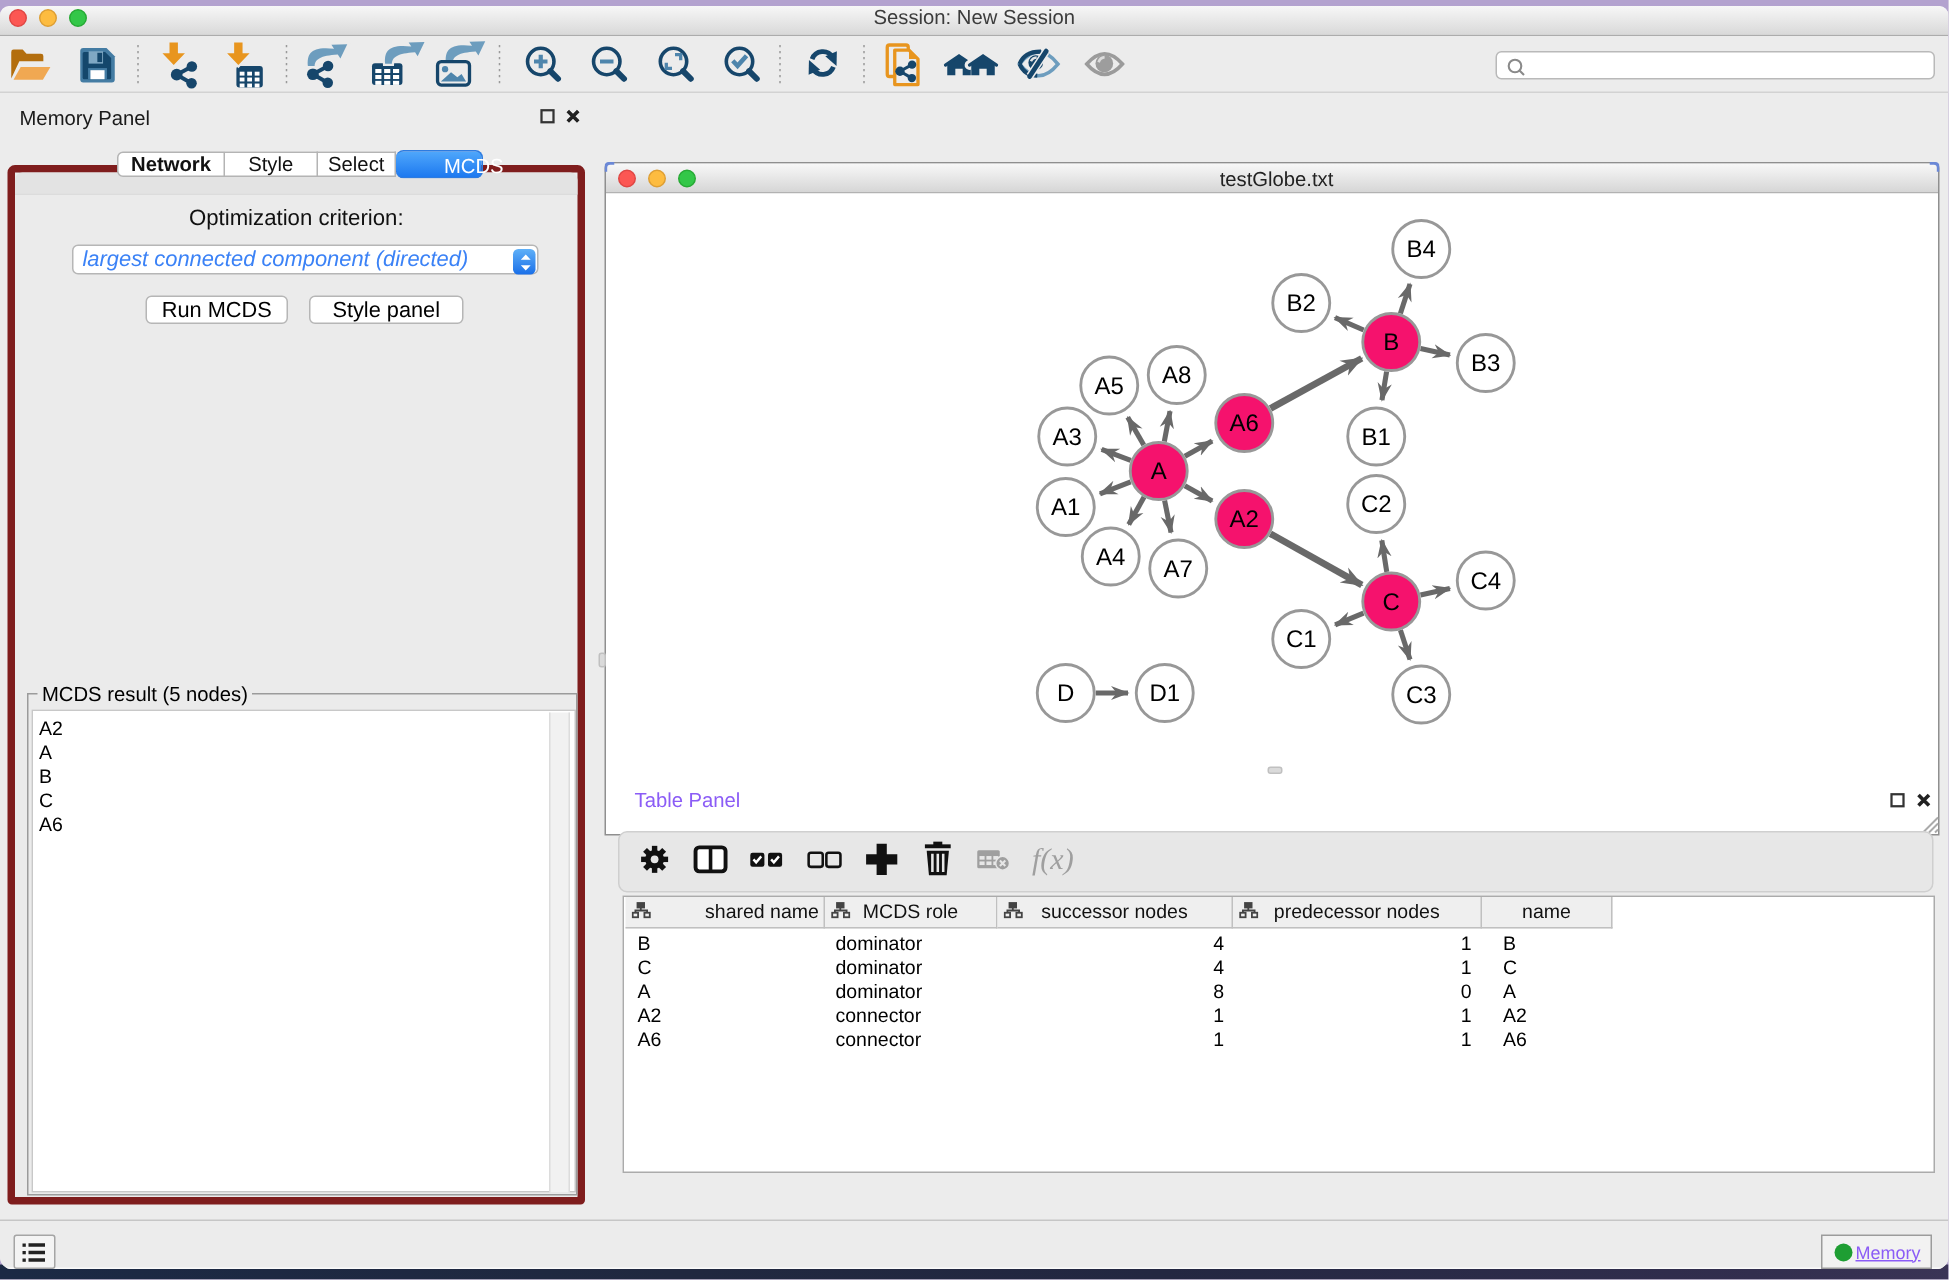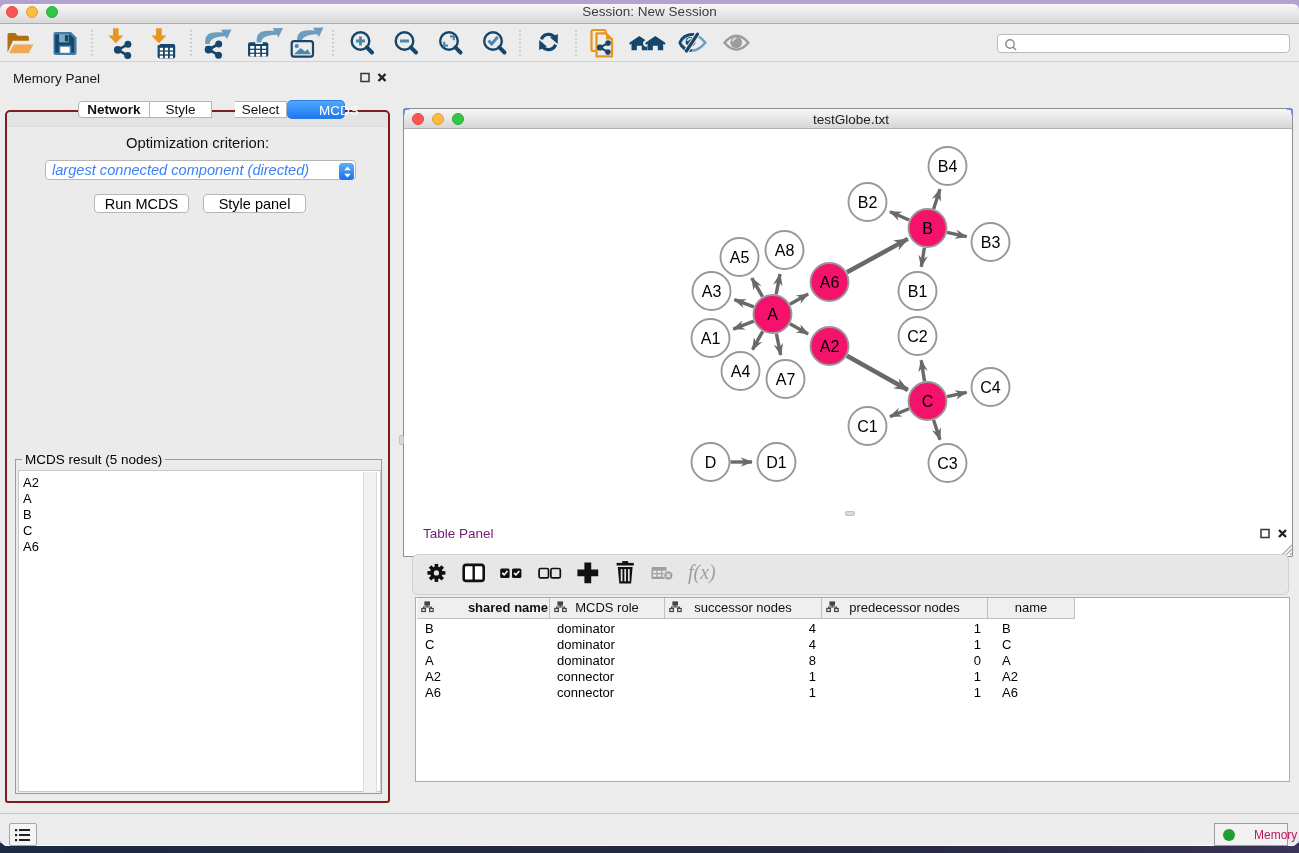--- a/index.html
+++ b/index.html
@@ -7,21 +7,21 @@
 body { font-family:"Liberation Sans", sans-serif; background:#B3A2CF; position:relative; }
 #mainwin { position:absolute; left:0; top:4px; width:1299px; height:842px; background:#ECECEC; border-radius:6px 6px 8px 8px; overflow:hidden; z-index:2; }
 #titlebar { position:absolute; left:0; top:0; width:1299px; height:20px; background:linear-gradient(#f7f7f7,#d9d9d9); border-bottom:1px solid #acacac; border-radius:6px 6px 0 0; }
 .tl { position:absolute; top:2px; width:12px; height:12px; border-radius:50%; }
 #title-text { position:absolute; top:-0.5px; width:100%; text-align:center; font-size:13.5px; color:#3c3c3c; }
 #toolbar { position:absolute; left:0; top:21px; width:1299px; height:37px; background:#ECECEC; border-bottom:1px solid #d2d2d2; }
 #searchbox { position:absolute; left:997px; top:8.5px; width:293px; height:19px; background:#fff; border:1px solid #b9b9b9; border-radius:4px; }
 
 #cpanel-head { position:absolute; left:0; top:60px; width:391px; height:30px; }
 #cpanel-title { position:absolute; left:13px; top:7px; font-size:13.5px; color:#1a1a1a; }
-#cp-content { position:absolute; left:5px; top:106px; width:385px; height:693px; background:#EBEBEB; border:2px solid #7f1d1d; border-radius:5px 5px 3px 3px; }
+#cp-content { position:absolute; left:5px; top:106px; width:385px; height:693px; background:#EBEBEB; border:5px solid #7f1d1d; border-radius:5px 5px 3px 3px; }
 .tabrow { position:absolute; display:flex; align-items:flex-start; z-index:4; }
 .tab { height:17px; background:#fff; border:1px solid #b4b4b4; border-left:none; font-size:13.5px; color:#111; text-align:center; line-height:16px; }
 .tab.first { border-left:1px solid #b4b4b4; border-radius:4px 0 0 4px; }
 .tab.last { border-radius:0 4px 4px 0;padding-left:32px; }
 .tab.sel { background:linear-gradient(#4FA7FB,#1D79F0); color:#fff; border-color:#2d7be0; height:19px; margin-top:-1px; line-height:19px; border-radius:5px; position:relative; z-index:3; }
 
 #netwin { position:absolute; left:403px; top:60px; width:890px; height:449px; background:#fff; border:1px solid #8f8f8f; border-radius:4px 4px 0 0;margin-top:44px; }
 #nettitle { position:absolute; left:0; top:0; width:100%; height:20px; background:linear-gradient(#f8f8f8,#d6d6d6); border-bottom:1px solid #b2b2b2; border-radius:4px 4px 0 0; }
 #netcanvas { position:absolute; left:0; top:21px; width:888px; height:426px; background:#fff; overflow:hidden; }
 
@@ -171,21 +171,21 @@
   <div id="cpanel-head">
     <div id="cpanel-title">Memory Panel</div>
     <svg width="391" height="30" viewBox="0 0 391 30" style="position:absolute;left:0;top:0">
         <rect x="361" y="9.5" width="8" height="8" fill="none" stroke="#333" stroke-width="1.5"></rect>
         <path d="M378.5 10 l7 7 m0 -7 l-7 7" stroke="#222" stroke-width="2.4"></path>
       </svg>
   </div>
   <div class="tabrow" style="left:78px; top:96.5px;">
     <div class="tab first" style="width:72px;font-weight:bold;">Network</div>
       <div class="tab" style="width:62px;">Style</div>
-      <div class="tab" style="width:52px;margin-left:23px;">Select</div>
+      <div class="tab" style="width:52px;">Select</div>
       <div class="tab sel last" style="width:58px;">MCDS</div>
   </div>
   <div id="cp-content">
       <div style="position:absolute;left:0;top:0;width:100%;height:15px;background:#E3E3E3;border-bottom:1px solid #dcdcdc;border-radius:5px 5px 0 0;"></div>
     <div style="position:absolute;left:0;top:23px;width:100%;text-align:center;font-size:14.8px;color:#111;">Optimization criterion:</div>
     <div style="position:absolute;left:38px;top:48px;width:311px;height:20px;background:#fff;border:1px solid #b6b6b6;border-radius:4px;">
       <div style="position:absolute;left:6px;top:0.5px;font-size:14.6px;color:#3b82f6;font-style:italic;">largest connected component (directed)</div>
       <div style="position:absolute;right:1.5px;top:1.5px;width:15px;height:17px;background:linear-gradient(#5fb0f8,#1a6fe8);border-radius:3.5px;">
         <svg width="17" height="18" viewBox="0 0 17 18">
             <path d="M5.2 7.2 L8.5 3.6 L11.8 7.2 Z M5.2 10.8 L8.5 14.4 L11.8 10.8 Z" fill="#fff"></path>
@@ -294,21 +294,21 @@
     <svg width="890" height="448" viewBox="0 0 890 448" style="position:absolute;left:0;top:0;pointer-events:none">
         <g stroke="#aaa" stroke-width="1.3">
           <line x1="888" y1="436" x2="878" y2="446"></line>
           <line x1="888" y1="440" x2="882" y2="446"></line>
           <line x1="888" y1="444" x2="886" y2="446"></line>
         </g>
       </svg>
   </div>
 
   <div id="tpanel-head">
-    <div style="position:absolute;left:20px;top:3.5px;font-size:13.5px;color:#701a75;">Table Panel</div>
+    <div style="position:absolute;left:20px;top:3.5px;font-size:13.5px;color:#8b5cf6;">Table Panel</div>
     <svg width="896" height="30" viewBox="0 0 896 30" style="position:absolute;left:0;top:0">
         <rect x="858" y="7.5" width="8" height="8" fill="none" stroke="#333" stroke-width="1.5"></rect>
         <path d="M876 8 l7 7 m0 -7 l-7 7" stroke="#222" stroke-width="2.4"></path>
       </svg>
   </div>
   <div id="ttoolbar">
       <svg width="877" height="39" viewBox="0 0 877 39" style="position:absolute;left:0;top:0">
         <g fill="#111">
           <circle cx="23.399999999999977" cy="17.899999999999977" r="6.3"></circle>
           <rect x="21.599999999999977" y="8.899999999999977" width="3.6" height="4.4" transform="rotate(0 23.399999999999977 17.899999999999977)"></rect>
@@ -342,21 +342,21 @@
         <rect x="244.6" y="15.699999999999978" width="3.4" height="2.4" fill="#E7E7E7"></rect>
         <rect x="244.6" y="19.29999999999998" width="3.4" height="2.4" fill="#E7E7E7"></rect>
         <rect x="249.2" y="15.699999999999978" width="3.4" height="2.4" fill="#E7E7E7"></rect>
         <rect x="249.2" y="19.29999999999998" width="3.4" height="2.4" fill="#E7E7E7"></rect>
         <circle cx="255.4" cy="20.49999999999998" r="4.6" fill="#9f9f9f" stroke="#E7E7E7" stroke-width="1"></circle>
         <path d="M253.6,18.699999999999978 l3.6,3.6 m0,-3.6 l-3.6,3.6" stroke="#E7E7E7" stroke-width="1.4"></path>
         <text x="288.9" y="24.399999999999977" text-anchor="middle" font-family="Liberation Serif, serif" font-style="italic" font-size="20" fill="#9f9f9f">f(x)</text>
       </svg>
     </div>
   <div id="ttable">
-      <div class="thead" style="left:1px;width:133px;padding-left:50px;font-weight:bold;"><svg width="13" height="12" viewBox="0 0 13 12" style="position:absolute;left:4px;top:3px">
+      <div class="thead" style="left:1px;width:133px;padding-left:50px;"><svg width="13" height="12" viewBox="0 0 13 12" style="position:absolute;left:4px;top:3px">
           <g fill="none" stroke="#444" stroke-width="1.2">
             <rect x="4" y="1" width="4.4" height="3" fill="#444"></rect>
             <rect x="0.8" y="7.5" width="3.6" height="3"></rect>
             <rect x="8.6" y="7.5" width="3.6" height="3"></rect>
             <path d="M6.2 4 v2 M2.6 7.5 v-1.5 h7.8 v1.5"></path>
           </g>
         </svg>shared name</div>
 <div class="thead" style="left:134px;width:115px;"><svg width="13" height="12" viewBox="0 0 13 12" style="position:absolute;left:4px;top:3px">
           <g fill="none" stroke="#444" stroke-width="1.2">
             <rect x="4" y="1" width="4.4" height="3" fill="#444"></rect>
@@ -419,19 +419,19 @@
           </g>
           <g fill="#222">
             <rect x="5" y="5" width="2.2" height="2.2"></rect>
             <rect x="5" y="10" width="2.2" height="2.2"></rect>
             <rect x="5" y="15" width="2.2" height="2.2"></rect>
           </g>
         </svg>
       </div>
     <div style="position:absolute;left:1214px;top:9px;width:74px;height:23px;background:#f2f2f2;border:1px solid #9c9c9c;">
       <div style="position:absolute;left:8px;top:5px;width:12px;height:12px;border-radius:50%;background:#1e9e33;"></div>
-      <div style="position:absolute;left:39px;top:3.5px;font-size:12px;color:#be185d;">Memory</div>
+      <div style="position:absolute;left:22px;top:3.5px;font-size:12px;color:#8b5cf6;text-decoration:underline;">Memory</div>
     </div>
   </div>
   <div style="position:absolute;left:398.5px;top:430.5px;width:5px;height:10px;background:#DADADA;border:1px solid #c0c0c0;border-radius:2px;"></div>
   <div style="position:absolute;left:845px;top:507px;width:10px;height:5px;background:#DADADA;border:1px solid #c0c0c0;border-radius:2px;"></div>
 </div>
 <div id="deskbottom"></div>
 
 </body></html>

